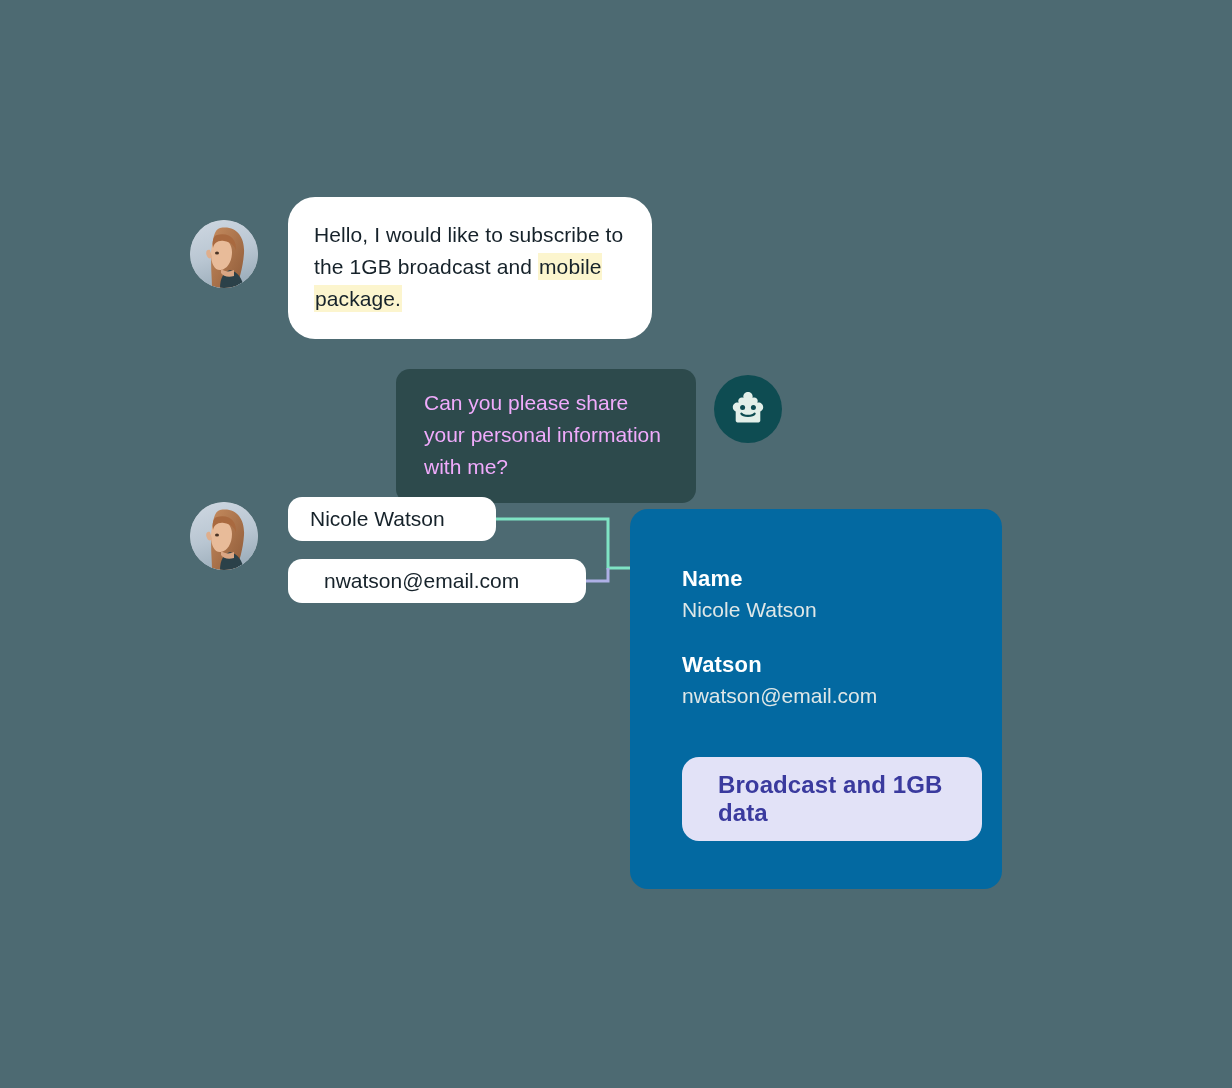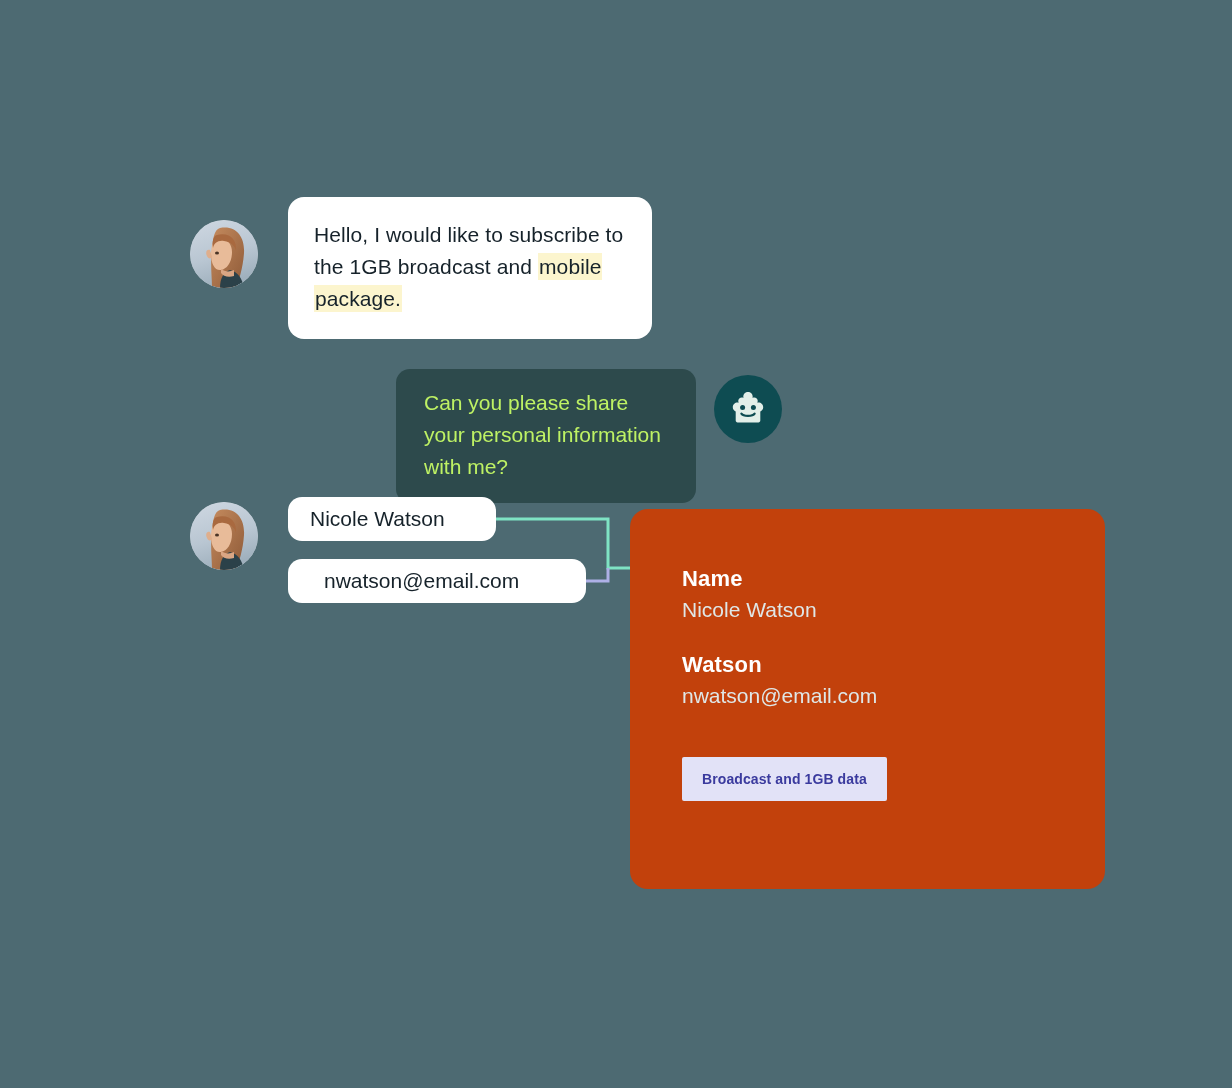--- a/index.html
+++ b/index.html
@@ -60,21 +60,21 @@
     background: #0e4c52;
     display: flex;
     align-items: center;
     justify-content: center;
   }
 
   
   .bubble-user {
     position: absolute;
     background: #ffffff;
-    border-radius: 16px;
+    border-radius: 27px;
     color: #16222a;
     box-sizing: border-box;
   }
   #msg-user-1 {
     left: 288px;
     top: 197px;
     width: 364px;
     padding: 22px 26px 24px 26px;
     font-size: 21px;
     line-height: 32px;
@@ -87,21 +87,21 @@
     -webkit-box-decoration-break: clone;
   }
 
   #msg-bot-1 {
     position: absolute;
     left: 396px;
     top: 369px;
     width: 300px;
     padding: 18px 24px 20px 28px;
     background: #2d4a4c;
-    color: #bef264;
+    color: #f0abfc;
     border-radius: 14px;
     font-size: 21px;
     line-height: 32px;
     box-sizing: border-box;
   }
 
   
   .pill {
     position: absolute;
     background: #ffffff;
@@ -126,23 +126,23 @@
     width: 298px;
     height: 44px;
     padding: 0 36px;
   }
 
   
   #summary-card {
     position: absolute;
     left: 630px;
     top: 509px;
-    width: 475px;
+    width: 372px;
     height: 380px;
-    background: #c2410c;
+    background: #0369a1;
     border-radius: 18px;
     box-sizing: border-box;
   }
   .card-body {
     position: absolute;
     left: 52px;
     top: 56px;
     right: 20px;
   }
   .field-block { margin-bottom: 26px; }
@@ -160,24 +160,24 @@
     line-height: 30px;
     margin-top: 2px;
   }
   #product-block { margin-top: 34px; }
   #product-block .field-label { margin-left: 4px; }
   .tag {
     display: inline-block;
     margin-top: 12px;
     background: #e2e2f7;
     color: #3a3a9e;
-    font-size: 14px;
+    font-size: 24px;
     font-weight: bold;
-    border-radius: 2px;
-    padding: 14px 20px;
+    border-radius: 17px;
+    padding: 14px 36px;
     letter-spacing: .1px;
   }
 </style>
 </head>
 <body>
 
 <div class="stage">
 
   <svg id="connectors" viewBox="0 0 1232 1088" width="1232" height="1088" aria-hidden="true">
     <defs>

